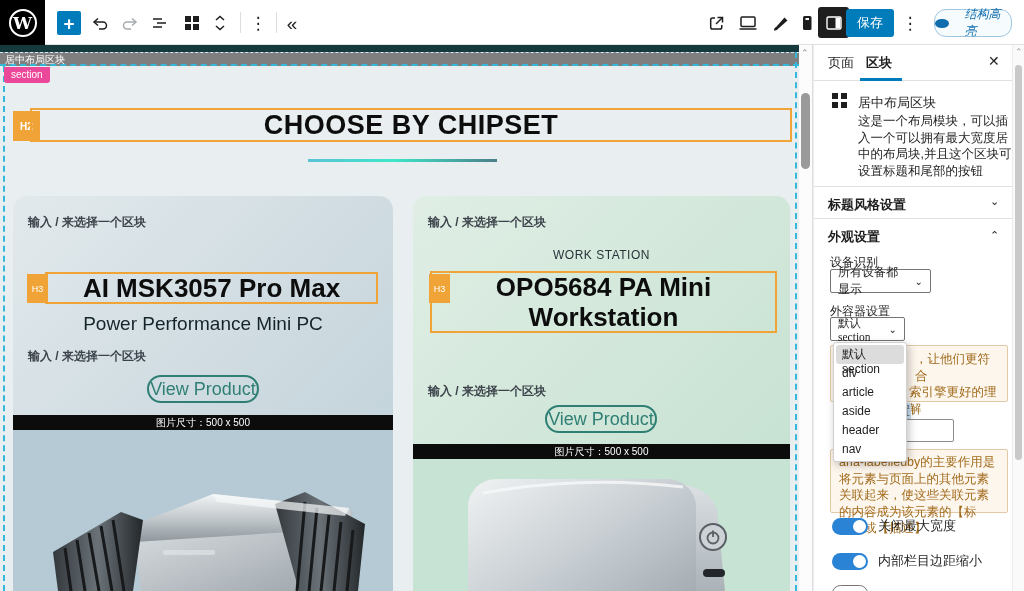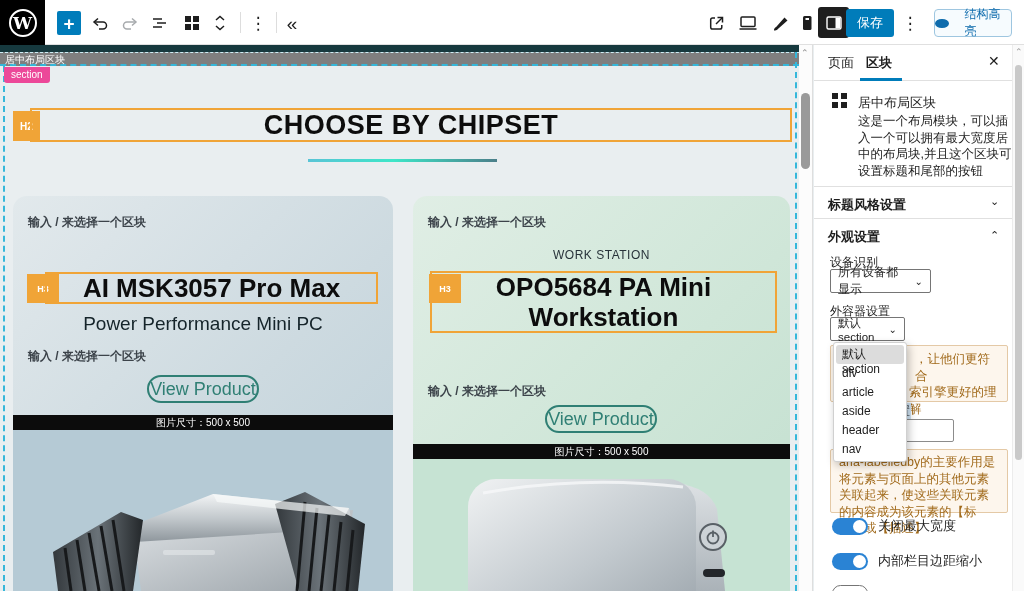--- a/index.html
+++ b/index.html
@@ -13,22 +13,22 @@
   .wp-ring { width:28px; height:28px; border:2px solid #fff; border-radius:50%; display:flex; align-items:center; justify-content:center;
              color:#fff; font-family:"DejaVu Serif","Liberation Serif",serif; font-size:17px; font-weight:bold; }
   .tb-btn { position:absolute; top:11px; width:24px; height:24px; display:flex; align-items:center; justify-content:center; border-radius:2px; }
   .btn-add { left:57px; background:#007cba; color:#fff; font-size:19px; font-weight:bold; line-height:1; }
   .tb-ic { position:absolute; top:13px; width:20px; height:20px; display:flex; align-items:center; justify-content:center; color:#1e1e1e; }
   .tb-sep { position:absolute; top:12px; width:1px; height:21px; background:#ddd; }
   .glyph { font-size:17px; color:#1e1e1e; line-height:1; }
   .btn-dark { position:absolute; top:7px; width:31px; height:31px; background:#1e1e1e; border-radius:3px; display:flex; align-items:center; justify-content:center; }
   .btn-save { position:absolute; left:846px; top:9px; width:48px; height:28px; background:#007cba; border-radius:3px; color:#fff;
               font-size:13px; display:flex; align-items:center; justify-content:center; }
-  .btn-highlight { position:absolute; left:934px; top:9px; width:78px; height:28px; background:#f6fbfe; border:1px solid #9ec6e0; border-radius:4px;
-              color:#0f6cad; font-size:12px; display:flex; align-items:center; justify-content:center; gap:16px; }
+  .btn-highlight { position:absolute; left:934px; top:9px; width:78px; height:28px; background:#f6fbfe; border:1px solid #9ec6e0; border-radius:12px;
+              color:#0f6cad; font-size:12px; display:flex; align-items:center; justify-content:center; gap:16px;font-style:italic; }
   .ellipse-ic { width:14px; height:9px; background:#0f6cad; border-radius:50%; }
 
   
   .canvas { position:absolute; left:0; top:45px; width:799px; height:546px; background:#e9eef0; overflow:hidden; }
   .strip-dark { position:absolute; left:0; top:0; width:799px; height:7px; background:#16393e; }
   .block-label-bar { position:absolute; left:0; top:7px; width:799px; height:14px; background:#7f7f7f; color:#fff; font-size:10px;
                      line-height:14px; padding-left:5px; border-top:1px dashed #cdeef5; border-bottom:2px dashed #35b7da; }
   .dash-left  { position:absolute; left:3px;   top:21px; width:0; height:525px; border-left:2px dashed #35b7da; }
   .dash-right { position:absolute; left:795px; top:7px;  width:0; height:539px; border-left:2px dashed #35b7da; }
   .section-badge { position:absolute; left:4px; top:22px; background:#ec4899; color:#fff; font-size:10px; padding:2px 7px 3px; border-radius:0 0 3px 3px; }
@@ -40,22 +40,22 @@
   .h2-underline { position:absolute; left:308px; top:114px; width:189px; height:3px;
                   background:linear-gradient(90deg,#59c4d6,#3ee6c8 45%,#4b7f8a); }
 
   
   .card { position:absolute; top:151px; height:395px; border-radius:14px 14px 0 0; overflow:hidden; }
   .card1 { left:13px;  width:380px; background:linear-gradient(135deg,#e2e9ec 0%,#cddae0 55%,#bdd0d9 100%); }
   .card2 { left:413px; width:377px; background:linear-gradient(135deg,#e0eee5 0%,#cfe6d8 55%,#c2dfcf 100%); }
   .ph { position:absolute; left:15px; font-size:12px; color:#3c434a;font-weight:bold; }
   .eyebrow { position:absolute; left:0; width:100%; text-align:center; font-size:12px; letter-spacing:.5px; color:#28333a; }
   .h3-box { position:absolute; border:2px solid #f0a437; display:flex; align-items:center; justify-content:center; text-align:center; }
-  .h3-badge { position:absolute; background:#f0a437; color:#fff; font-size:9px; font-weight:bold; display:flex; align-items:center; justify-content:center;
-              width:32px; height:29px; }
+  .h3-badge { position:absolute; background:#f0a437; color:#fff; font-size:9px; font-weight:normal; display:flex; align-items:center; justify-content:center;
+              width:21px; height:29px; }
   .h3-text { font-size:26px; font-weight:800; color:#0d0d0d; line-height:30px; }
   .subtitle { position:absolute; left:0; width:100%; text-align:center; font-size:19px; color:#15242a; }
   .view-btn { position:absolute; width:112px; height:28px; border:2px solid #2f7f74; border-radius:999px; color:#2f7f74; font-size:18px;
               display:flex; align-items:center; justify-content:center; background:transparent; }
   .size-bar { position:absolute; left:0; width:100%; height:15px; background:#0c0c0c; color:#fff; font-size:10px; display:flex; align-items:center; justify-content:center; }
   .img-area { position:absolute; left:0; width:100%; bottom:0; overflow:hidden; }
   .img1 { top:234px; height:161px; background:#b5cad5; }
   .img2 { top:263px; height:132px; background:#c6e3d3; }
 
   
@@ -77,21 +77,21 @@
   .blk-icon i:nth-child(2){ left:9px; } .blk-icon i:nth-child(3){ top:9px; } .blk-icon i:nth-child(4){ left:9px; top:9px; }
   .blk-title { position:absolute; left:44px; top:49px; font-size:13px; color:#1e1e1e; }
   .blk-desc { position:absolute; left:44px; top:68px; width:160px; font-size:12.5px; line-height:16.5px; color:#1e1e1e; }
 
   .divider { position:absolute; left:0; width:198px; height:1px; background:#e0e0e0; }
   .sec-head { position:absolute; left:14px; font-size:13px; font-weight:bold; color:#1e1e1e; }
   .chev { position:absolute; left:176px; font-size:11px; color:#1e1e1e; }
 
   .fld-label { position:absolute; left:16px; font-size:12px; color:#1e1e1e; }
   .select { position:absolute; left:16px; height:24px; border:1px solid #757575; border-radius:2px; background:#fff; font-size:12px; color:#1e1e1e;
-            display:flex; align-items:center; padding:0 7px; gap:8px; justify-content:space-between; }
+            display:flex; align-items:center; padding:0 7px; gap:8px; justify-content:space-between;font-family:Liberation Serif, serif; }
 
   .notice { position:absolute; left:16px; width:178px; background:#fdf6ed; border:1px solid #e4c9a6; border-radius:2px; color:#a16a1b; font-size:12.5px; line-height:16.5px; }
   .notice1 { top:300px; height:57px; padding:5px 6px; }
   .n1-line1 { padding-left:78px; }
   .n1-line2 { padding-left:72px; }
   .notice2 { top:404px; height:64px; padding:4px 8px; }
 
   .label-frag { position:absolute; left:83px; top:358px; font-size:12px; color:#1e1e1e; background:#cfe3f3; padding:0 1px; }
   .aria-input { position:absolute; left:46px; top:374px; width:94px; height:23px; border:1px solid #8c8c8c; border-radius:2px; background:#fff; }
 

